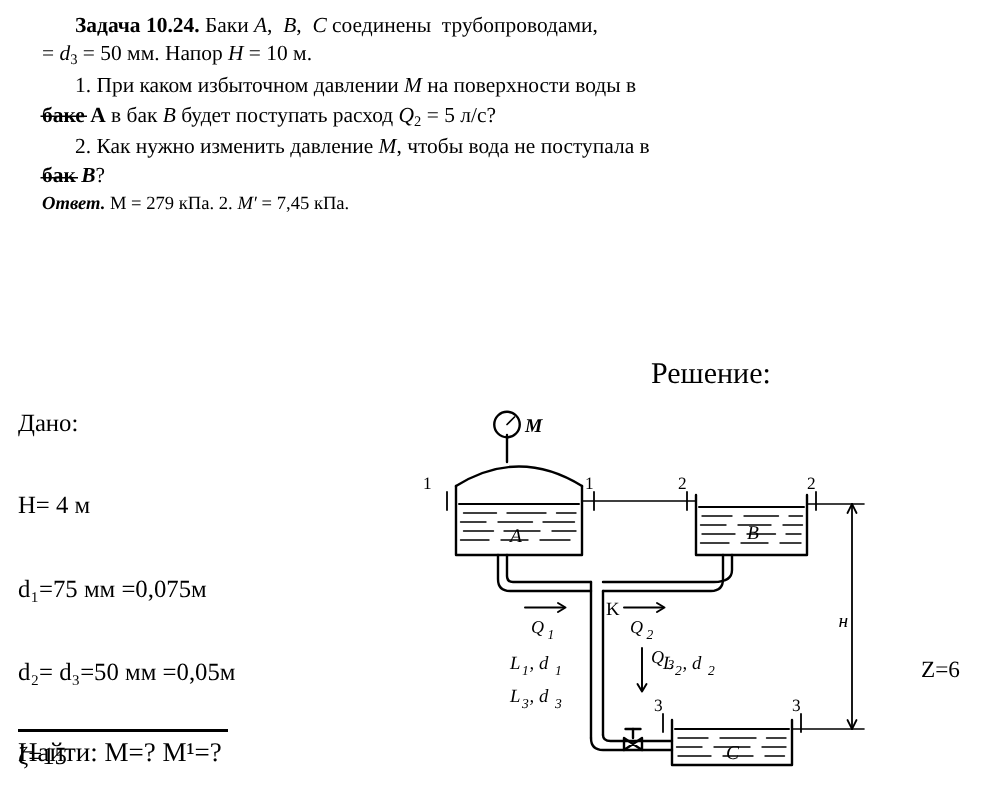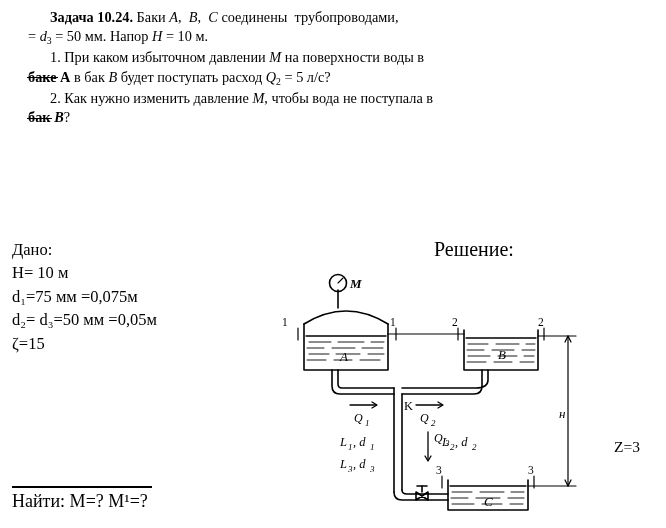--- a/index.html
+++ b/index.html
@@ -62,21 +62,21 @@
   
   .given {
     position: absolute;
     left: 12px;
     top: 238px;
     width: 262px;
     font-family: "Liberation Serif", serif;
     font-size: 16.5px;
     line-height: 1.42;
   }
-  .given div { white-space: nowrap; }
+  .given div { white-space: nowrap; margin-top: 32px; }
   sub { font-size: 0.68em; vertical-align: -0.28em; }
 
   .find {
     position: absolute;
     left: 12px;
     top: 486px;
     width: 200px;
     font-family: "Liberation Serif", serif;
     font-size: 18px;
   }
@@ -134,37 +134,40 @@
       <span class="boldital">A</span>
       в бак <span class="ital">B</span> будет поступать расход <span class="ital">Q</span><sub>2</sub> = 5 л/с?
     </p>
     <p>
       2. Как нужно изменить давление <span class="ital">M</span>, чтобы вода не поступала в
     </p>
     <p class="noind">
       <span class="boldital strike-word">бак</span>
       <span class="boldital ital">B</span><span>?</span>
     </p>
+    <p class="answer noind">
+      <span class="lbl">Ответ.</span><span> M = 279 кПа. 2.  </span><span class="ital">M′</span><span> = 7,45 кПа.</span>
+    </p>
   </div>
 
   <div class="given">
     <div>Дано:</div>
-    <div>H= 10 м</div>
+    <div>H= 4 м</div>
     <div>d₁=75 мм =0,075м</div>
     <div> d₂= d₃=50 мм =0,05м</div>
     <div>ζ=15</div>
   </div>
 
   <div class="find">
     <div class="rule"></div>
     <div>Найти: M=? M¹=?</div>
   </div>
 
   <div class="solution-label">Решение:</div>
-  <div class="z-label">Z=3</div>
+  <div class="z-label">Z=6</div>
 
   <div class="diagram">
     <svg width="380" height="262" viewBox="0 0 380 262" xmlns="http://www.w3.org/2000/svg">
       <g fill="none" stroke="#000" stroke-width="1.6" stroke-linecap="round" stroke-linejoin="round">
 
         <path d="M28,62 L28,108 L112,108 L112,62"></path>
         <path d="M28,62 Q70,36 112,62"></path>
 
         <line x1="30" y1="74" x2="110" y2="74" stroke-width="1.3"></line>
 

